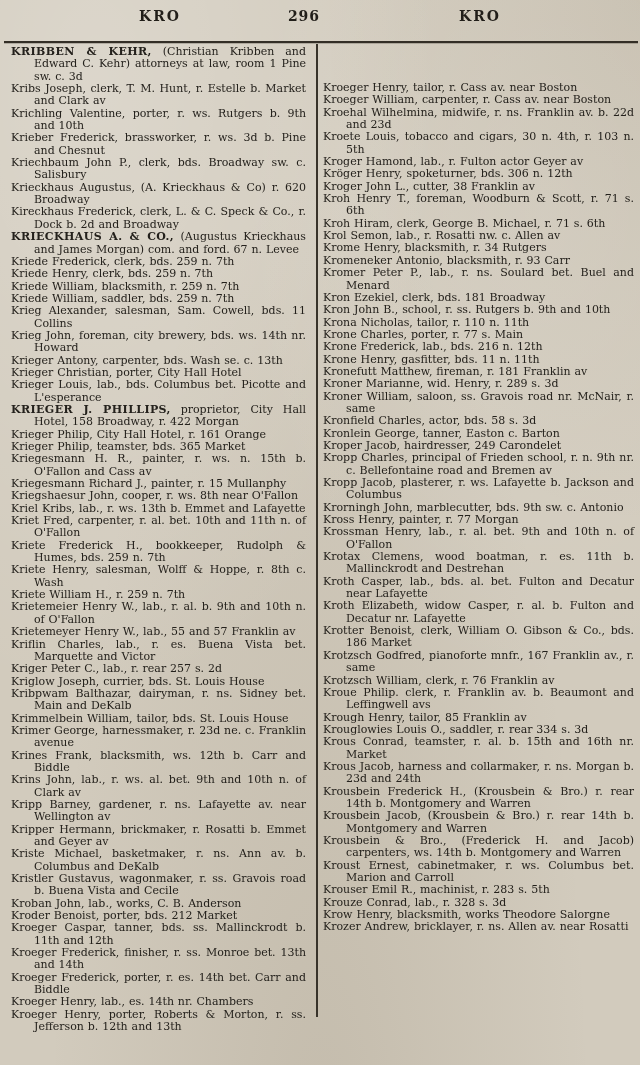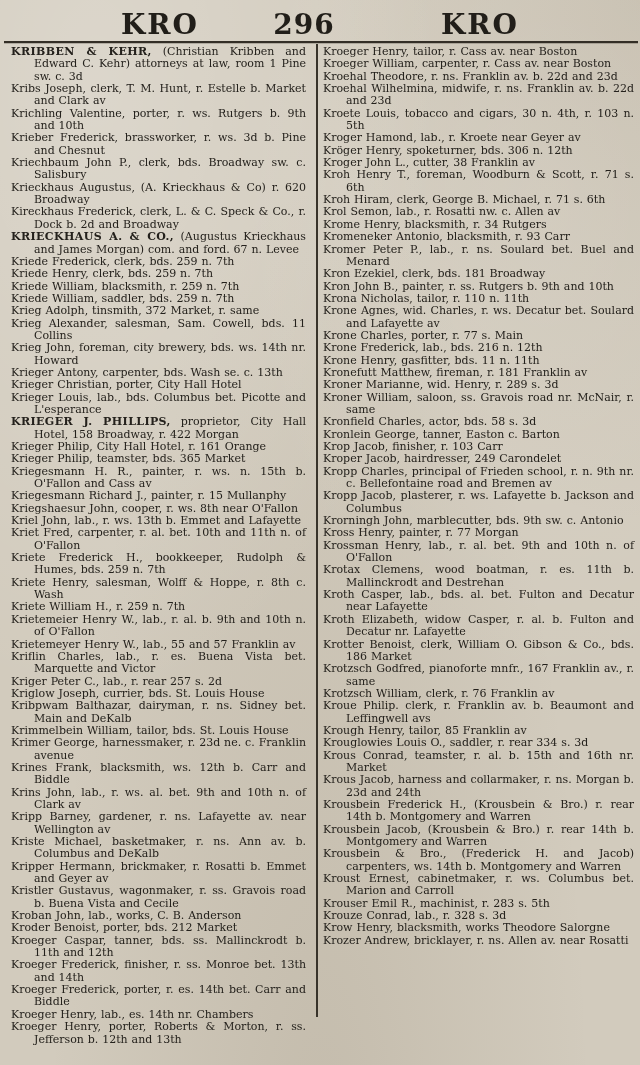--- a/index.html
+++ b/index.html
@@ -23,21 +23,21 @@
   }
   .header {
     position: relative;
     height: 36px;
     padding-top: 8px;
   }
   .header .hword {
     position: absolute;
     top: 8px;
     transform: translateX(-50%);
-    font-size: 28px;
+    font-size: 14px;
     font-weight: bold;
     letter-spacing: 2px;
     color: #211e19;
   }
   .header .catch-left  { left: 25%; }
   .header .page-num    { left: 47.5%; letter-spacing: 1px; }
   .header .catch-right { left: 75%; }
   .head-rule {
     position: absolute;
     left: 4px; right: 2px; top: 41px;
@@ -56,21 +56,21 @@
     top: 45px; left: 0; right: 0; bottom: 0;
     display: flex;
   }
   .col {
     box-sizing: border-box;
     font-size: 11px;
     line-height: 12.35px;
     text-align: justify;
   }
   .col-left  { width: 316px; padding: 1px 10px 0 11px; }
-  .col-right { width: 324px; padding: 1px 6px 0 7px; }
+  .col-right { width: 324px; padding: 1px 6px 0 7px; margin-top: 36px; }
   .entry {
     padding-left: 23px;
     text-indent: -23px;
     word-spacing: 0.4px;
   }
   .entry .bn {
     font-weight: bold;
     letter-spacing: 0.4px;
   }
 </style>
@@ -95,87 +95,83 @@
         <div class="entry">Krichling Valentine, porter, r. ws. Rutgers b. 9th and 10th</div>
         <div class="entry">Krieber Frederick, brassworker, r. ws. 3d b. Pine and Chesnut</div>
         <div class="entry">Kriechbaum John P., clerk, bds. Broadway sw. c. Salisbury</div>
         <div class="entry">Krieckhaus Augustus, (A. Krieckhaus &amp; Co) r. 620 Broadway</div>
         <div class="entry">Kireckhaus Frederick, clerk, L. &amp; C. Speck &amp; Co., r. Dock b. 2d and Broadway</div>
         <div class="entry"><span class="bn">KRIECKHAUS A. &amp; CO.,</span> (Augustus Krieckhaus and James Morgan) com. and ford. 67 n. Levee</div>
         <div class="entry">Kriede Frederick, clerk, bds. 259 n. 7th</div>
         <div class="entry">Kriede Henry, clerk, bds. 259 n. 7th</div>
         <div class="entry">Kriede William, blacksmith, r. 259 n. 7th</div>
         <div class="entry">Kriede William, saddler, bds. 259 n. 7th</div>
-        <div class="entry">Krieg Adolph, tinsmith, 372 Market, r. same</div>
         <div class="entry">Krieg Alexander, salesman, Sam. Cowell, bds. 11 Collins</div>
         <div class="entry">Krieg John, foreman, city brewery, bds. ws. 14th nr. Howard</div>
         <div class="entry">Krieger Antony, carpenter, bds. Wash se. c. 13th</div>
         <div class="entry">Krieger Christian, porter, City Hall Hotel</div>
         <div class="entry">Krieger Louis, lab., bds. Columbus bet. Picotte and L'esperance</div>
         <div class="entry"><span class="bn">KRIEGER J. PHILLIPS,</span> proprietor, City Hall Hotel, 158 Broadway, r. 422 Morgan</div>
         <div class="entry">Krieger Philip, City Hall Hotel, r. 161 Orange</div>
         <div class="entry">Krieger Philip, teamster, bds. 365 Market</div>
         <div class="entry">Kriegesmann H. R., painter, r. ws. n. 15th b. O'Fallon and Cass av</div>
         <div class="entry">Kriegesmann Richard J., painter, r. 15 Mullanphy</div>
         <div class="entry">Kriegshaesur John, cooper, r. ws. 8th near O'Fallon</div>
-        <div class="entry">Kriel John, lab., r. ws. 13th b. Emmet and Lafayette</div>
+        <div class="entry">Kriel Kribs, lab., r. ws. 13th b. Emmet and Lafayette</div>
         <div class="entry">Kriet Fred, carpenter, r. al. bet. 10th and 11th n. of O'Fallon</div>
         <div class="entry">Kriete Frederick H., bookkeeper, Rudolph &amp; Humes, bds. 259 n. 7th</div>
         <div class="entry">Kriete Henry, salesman, Wolff &amp; Hoppe, r. 8th c. Wash</div>
         <div class="entry">Kriete William H., r. 259 n. 7th</div>
         <div class="entry">Krietemeier Henry W., lab., r. al. b. 9th and 10th n. of O'Fallon</div>
         <div class="entry">Krietemeyer Henry W., lab., 55 and 57 Franklin av</div>
         <div class="entry">Kriflin Charles, lab., r. es. Buena Vista bet. Marquette and Victor</div>
         <div class="entry">Kriger Peter C., lab., r. rear 257 s. 2d</div>
         <div class="entry">Kriglow Joseph, currier, bds. St. Louis House</div>
         <div class="entry">Kribpwam Balthazar, dairyman, r. ns. Sidney bet. Main and DeKalb</div>
         <div class="entry">Krimmelbein William, tailor, bds. St. Louis House</div>
         <div class="entry">Krimer George, harnessmaker, r. 23d ne. c. Franklin avenue</div>
         <div class="entry">Krines Frank, blacksmith, ws. 12th b. Carr and Biddle</div>
         <div class="entry">Krins John, lab., r. ws. al. bet. 9th and 10th n. of Clark av</div>
         <div class="entry">Kripp Barney, gardener, r. ns. Lafayette av. near Wellington av</div>
+        <div class="entry">Kripper Hermann, brickmaker, r. Rosatti b. Emmet and Geyer av</div>
         <div class="entry">Kriste Michael, basketmaker, r. ns. Ann av. b. Columbus and DeKalb</div>
-        <div class="entry">Kripper Hermann, brickmaker, r. Rosatti b. Emmet and Geyer av</div>
         <div class="entry">Kristler Gustavus, wagonmaker, r. ss. Gravois road b. Buena Vista and Cecile</div>
         <div class="entry">Kroban John, lab., works, C. B. Anderson</div>
         <div class="entry">Kroder Benoist, porter, bds. 212 Market</div>
         <div class="entry">Kroeger Caspar, tanner, bds. ss. Mallinckrodt b. 11th and 12th</div>
         <div class="entry">Kroeger Frederick, finisher, r. ss. Monroe bet. 13th and 14th</div>
         <div class="entry">Kroeger Frederick, porter, r. es. 14th bet. Carr and Biddle</div>
         <div class="entry">Kroeger Henry, lab., es. 14th nr. Chambers</div>
         <div class="entry">Kroeger Henry, porter, Roberts &amp; Morton, r. ss. Jefferson b. 12th and 13th</div>
       </div>
     <div class="col col-right">
         <div class="entry">Kroeger Henry, tailor, r. Cass av. near Boston</div>
         <div class="entry">Kroeger William, carpenter, r. Cass av. near Boston</div>
-        <div class="entry">Kroehal Theodore, r. ns. Franklin av. b. 22d and 23d</div>
         <div class="entry">Kroehal Wilhelmina, midwife, r. ns. Franklin av. b. 22d and 23d</div>
         <div class="entry">Kroete Louis, tobacco and cigars, 30 n. 4th, r. 103 n. 5th</div>
-        <div class="entry">Kroger Hamond, lab., r. Kroete near Geyer av</div>
+        <div class="entry">Kroger Hamond, lab., r. Fulton actor Geyer av</div>
         <div class="entry">Kröger Henry, spoketurner, bds. 306 n. 12th</div>
         <div class="entry">Kroger John L., cutter, 38 Franklin av</div>
         <div class="entry">Kroh Henry T., foreman, Woodburn &amp; Scott, r. 71 s. 6th</div>
         <div class="entry">Kroh Hiram, clerk, George B. Michael, r. 71 s. 6th</div>
         <div class="entry">Krol Semon, lab., r. Rosatti nw. c. Allen av</div>
         <div class="entry">Krome Henry, blacksmith, r. 34 Rutgers</div>
         <div class="entry">Kromeneker Antonio, blacksmith, r. 93 Carr</div>
         <div class="entry">Kromer Peter P., lab., r. ns. Soulard bet. Buel and Menard</div>
         <div class="entry">Kron Ezekiel, clerk, bds. 181 Broadway</div>
-        <div class="entry">Kron John B., painter, r. ss. Rutgers b. 9th and 10th</div>
+        <div class="entry">Kron John B., school, r. ss. Rutgers b. 9th and 10th</div>
         <div class="entry">Krona Nicholas, tailor, r. 110 n. 11th</div>
-        <div class="entry">Krone Agnes, wid. Charles, r. ws. Decatur bet. Soulard and Lafayette av</div>
         <div class="entry">Krone Charles, porter, r. 77 s. Main</div>
         <div class="entry">Krone Frederick, lab., bds. 216 n. 12th</div>
         <div class="entry">Krone Henry, gasfitter, bds. 11 n. 11th</div>
         <div class="entry">Kronefutt Matthew, fireman, r. 181 Franklin av</div>
         <div class="entry">Kroner Marianne, wid. Henry, r. 289 s. 3d</div>
         <div class="entry">Kroner William, saloon, ss. Gravois road nr. McNair, r. same</div>
         <div class="entry">Kronfield Charles, actor, bds. 58 s. 3d</div>
         <div class="entry">Kronlein George, tanner, Easton c. Barton</div>
-        <div class="entry">Krop Jacob, finisher, r. 103 Carr</div>
         <div class="entry">Kroper Jacob, hairdresser, 249 Carondelet</div>
         <div class="entry">Kropp Charles, principal of Frieden school, r. n. 9th nr. c. Bellefontaine road and Bremen av</div>
         <div class="entry">Kropp Jacob, plasterer, r. ws. Lafayette b. Jackson and Columbus</div>
         <div class="entry">Krorningh John, marblecutter, bds. 9th sw. c. Antonio</div>
         <div class="entry">Kross Henry, painter, r. 77 Morgan</div>
         <div class="entry">Krossman Henry, lab., r. al. bet. 9th and 10th n. of O'Fallon</div>
         <div class="entry">Krotax Clemens, wood boatman, r. es. 11th b. Mallinckrodt and Destrehan</div>
         <div class="entry">Kroth Casper, lab., bds. al. bet. Fulton and Decatur near Lafayette</div>
         <div class="entry">Kroth Elizabeth, widow Casper, r. al. b. Fulton and Decatur nr. Lafayette</div>
         <div class="entry">Krotter Benoist, clerk, William O. Gibson &amp; Co., bds. 186 Market</div>

